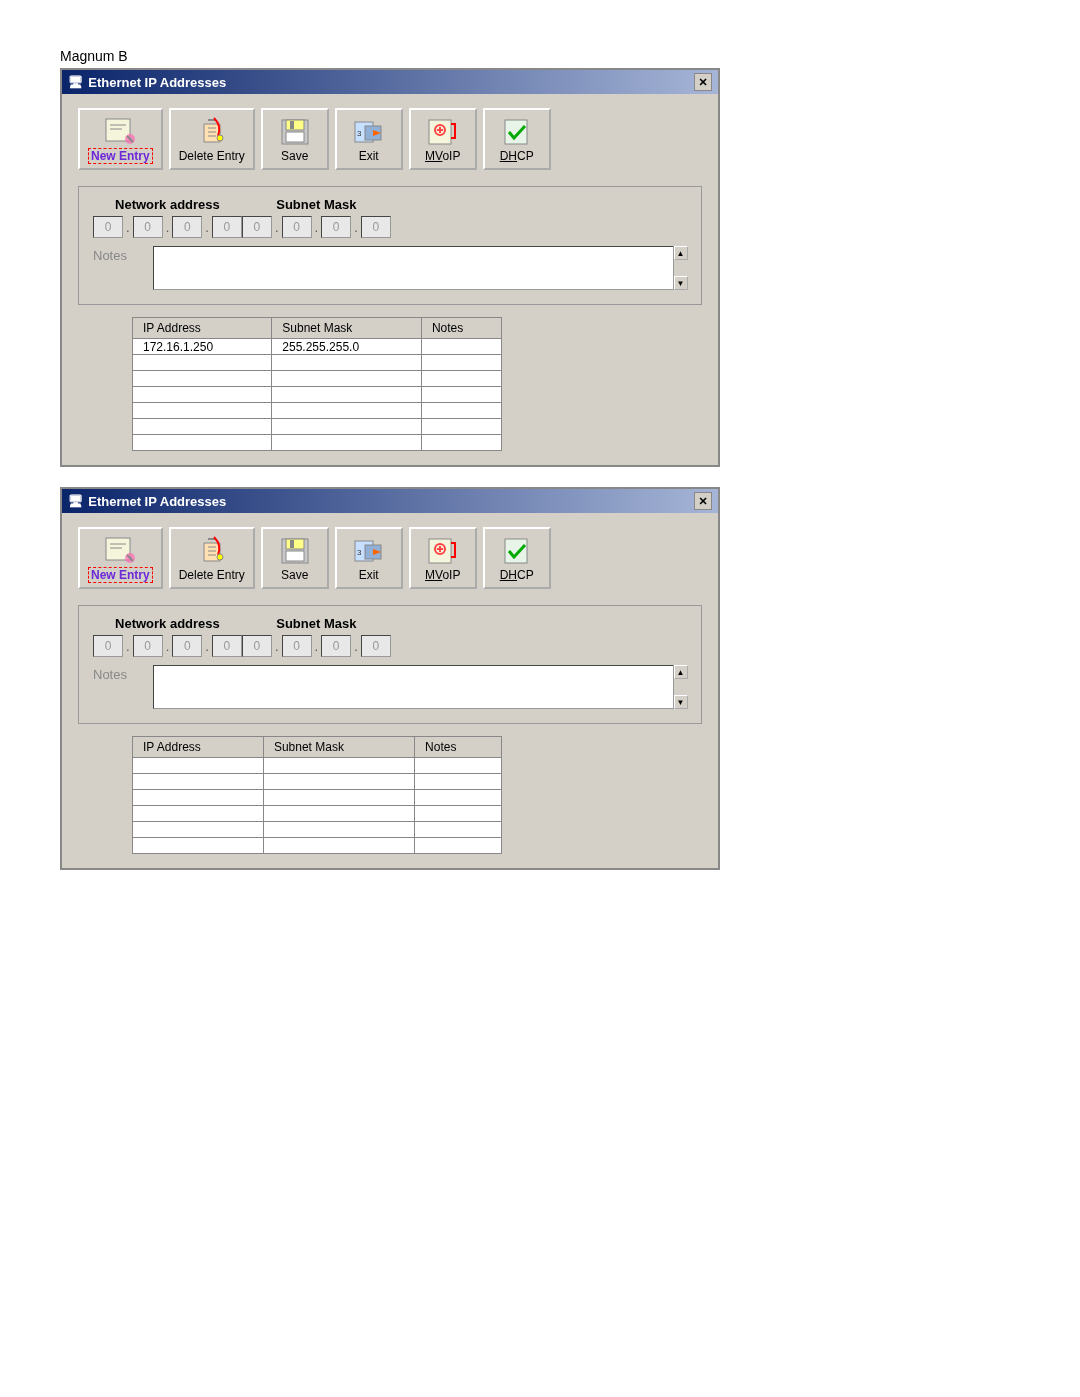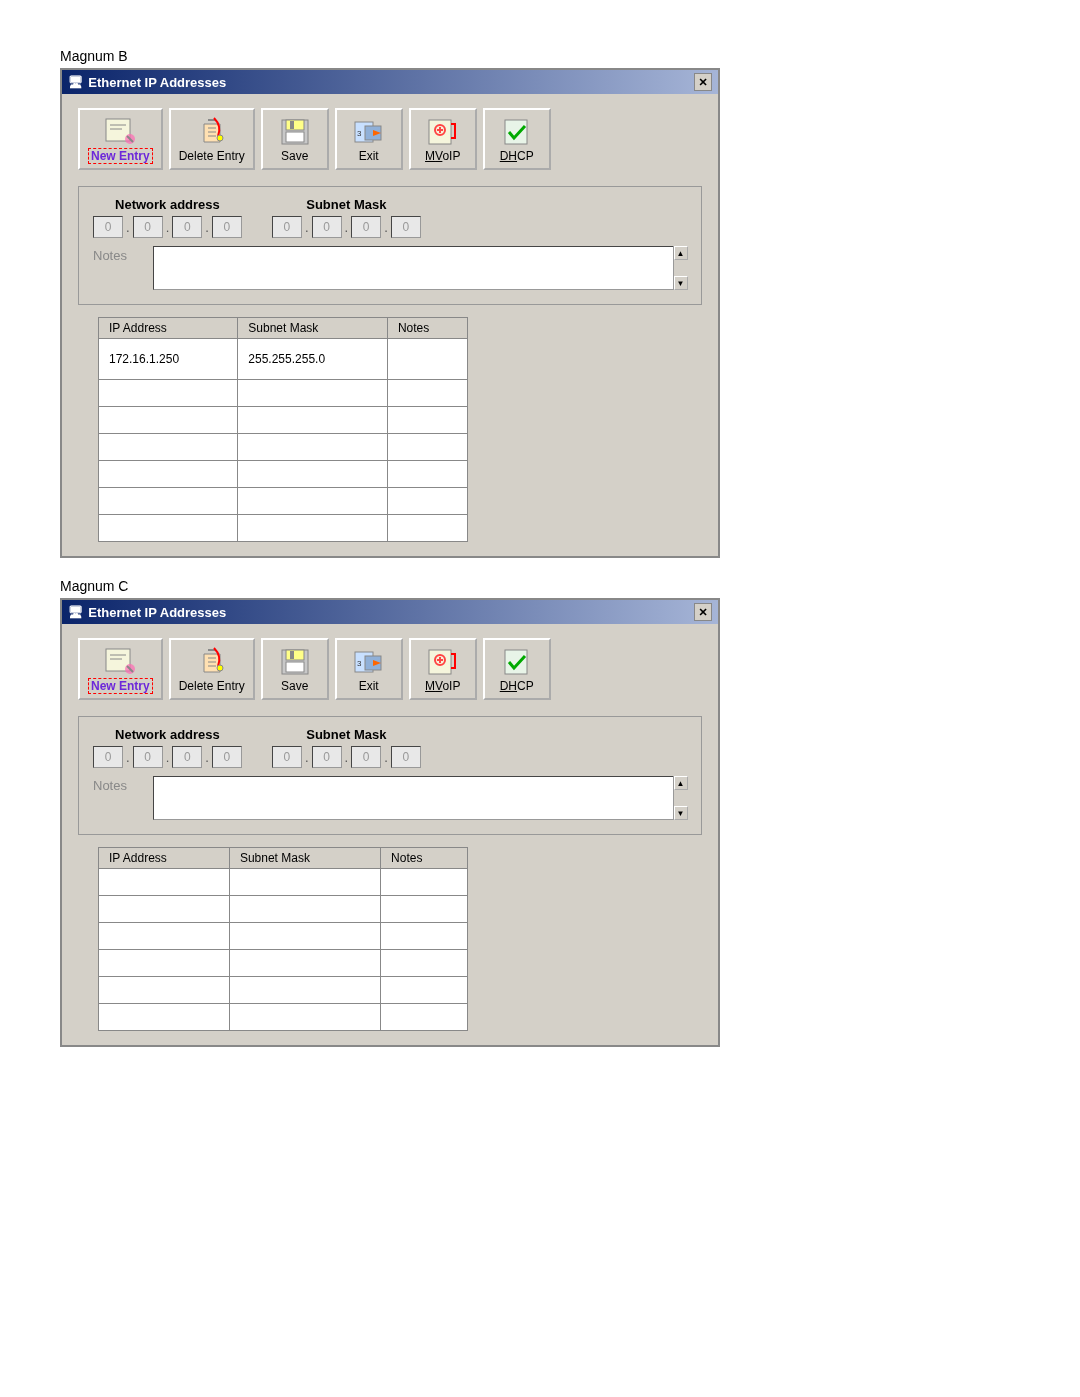--- a/index.html
+++ b/index.html
@@ -100,21 +100,20 @@
     .form-section {
       background: #d4d0c8;
       border: 1px solid #999;
       padding: 10px 14px 10px 14px;
       margin-bottom: 12px;
     }
     .form-row {
       display: flex;
       align-items: flex-end;
       margin-bottom: 8px;
-      gap: 30px;
     }
     .form-col {
       display: flex;
       flex-direction: column;
       align-items: center;
     }
     .form-col label {
       font-weight: bold;
       font-size: 13px;
       margin-bottom: 4px;
@@ -180,36 +179,36 @@
       width: 14px;
       height: 14px;
       background: #d4d0c8;
       border: 1px outset #fff;
       display: flex;
       align-items: center;
       justify-content: center;
       font-size: 8px;
     }
     .data-table {
-      margin-left: 20px;
+      margin-left: 54px;
       border-collapse: collapse;
       width: 370px;
     }
     .data-table th {
       background: #d4d0c8;
       border: 1px solid #888;
       padding: 3px 10px;
       font-size: 12px;
       font-weight: normal;
       text-align: left;
     }
     .data-table td {
       background: #ffffff;
       border: 1px solid #888;
-      padding: 13px 10px;
+      padding: 0 10px;
       font-size: 12px;
       height: 16px;
     }
     .data-table tr:first-child td { background: #ffffff; }
     .page-number {
       position: absolute;
       bottom: 30px;
       right: 60px;
       font-size: 13px;
     }
@@ -389,21 +388,20 @@
                 <td></td>
                 <td></td>
               </tr>
           </tbody>
         </table>
       </div>
     </div>
   </div>
 
   <div>
-    <div class="section-label">Magnum C</div>
     <div class="dialog-window">
       <div class="dialog-titlebar">
         <div class="dialog-titlebar-left">
           <span style="font-size:12px;">🖥</span>
           <span>Ethernet IP Addresses</span>
         </div>
         <div class="close-btn">✕</div>
       </div>
       <div class="dialog-body">
 

